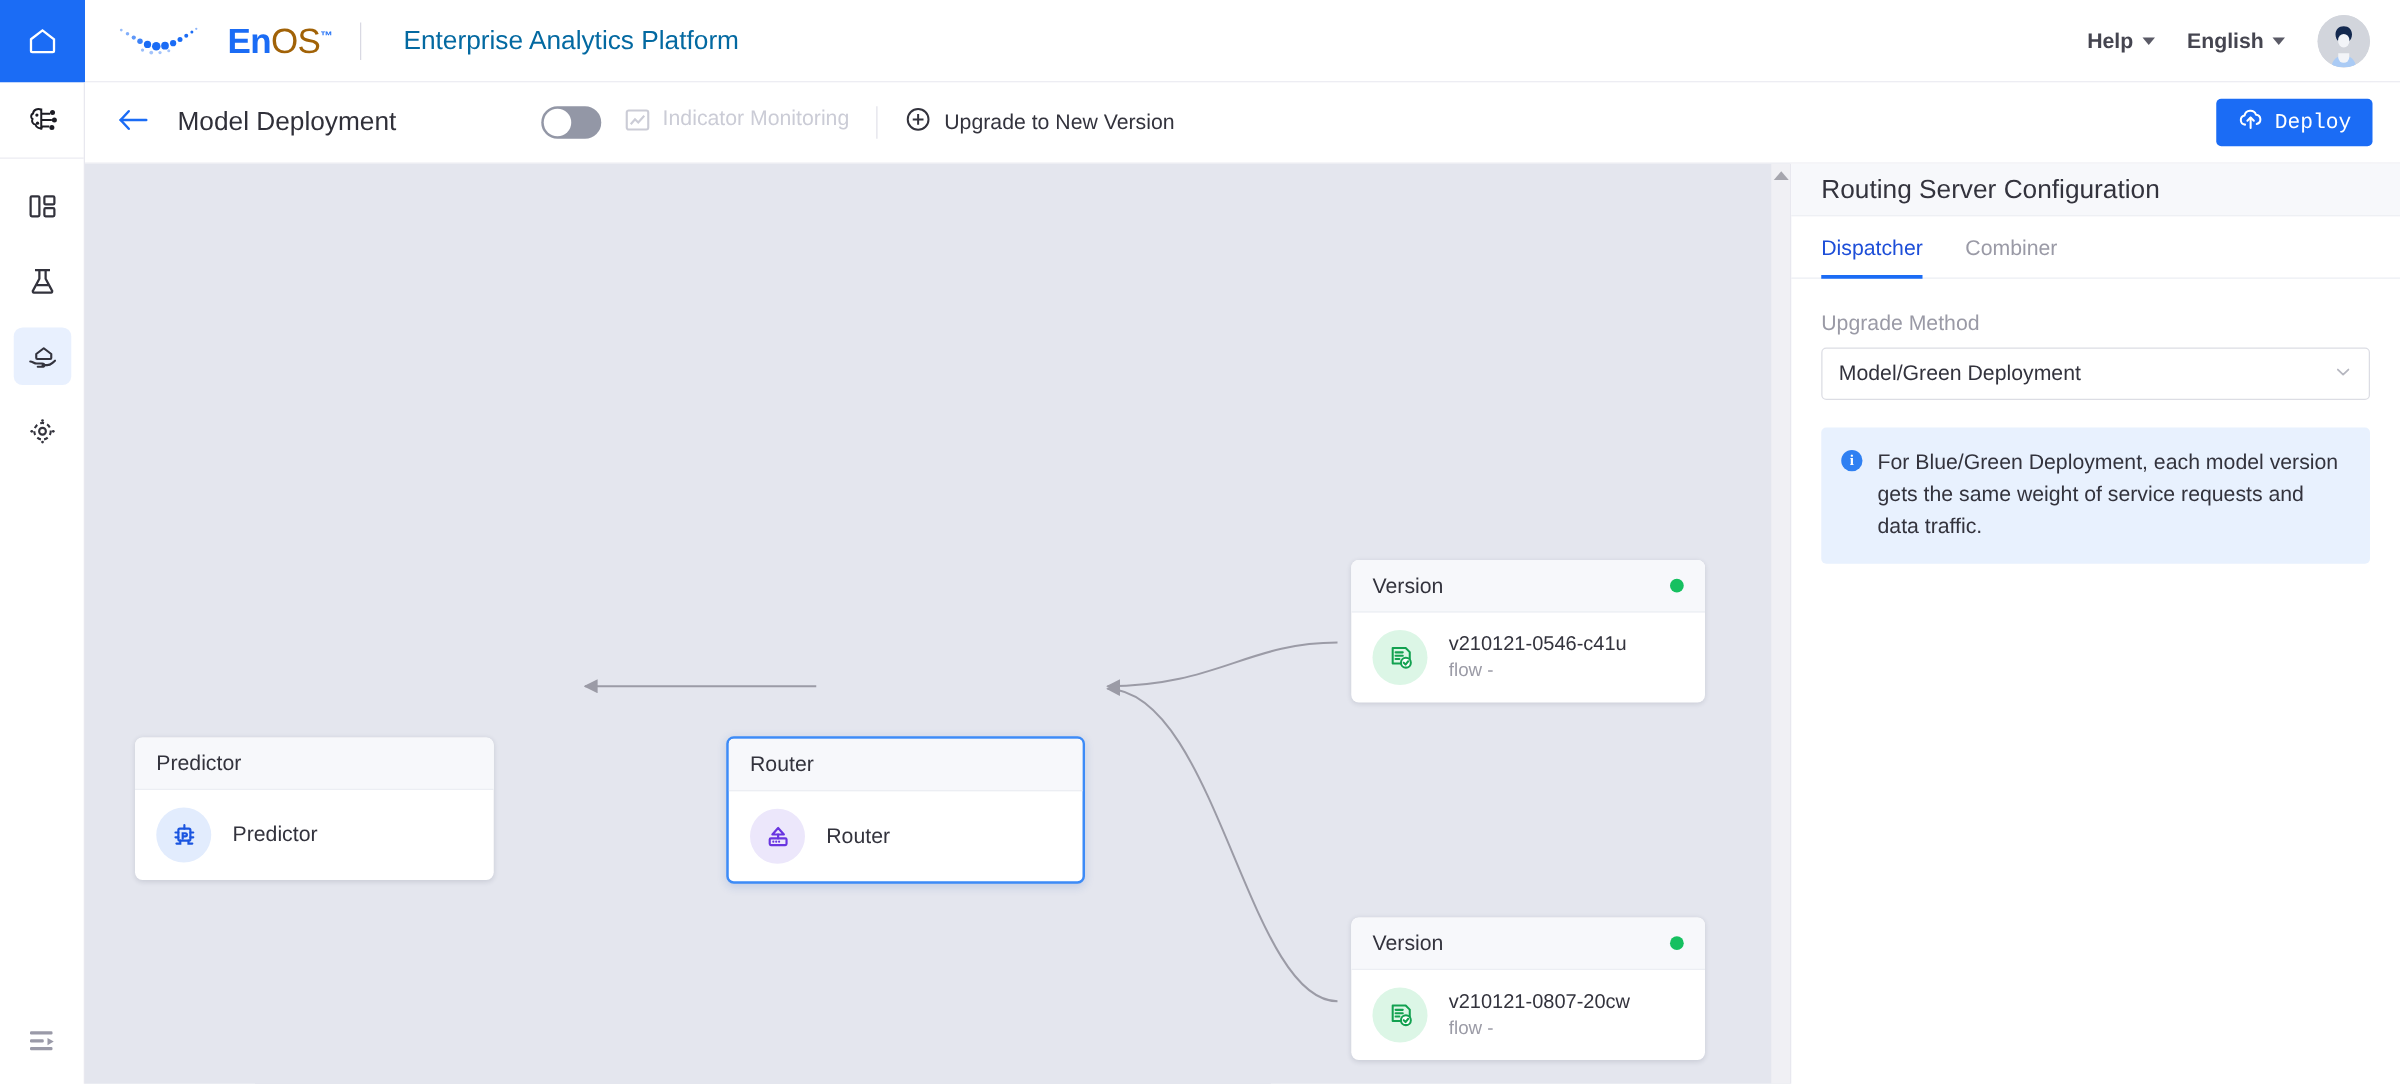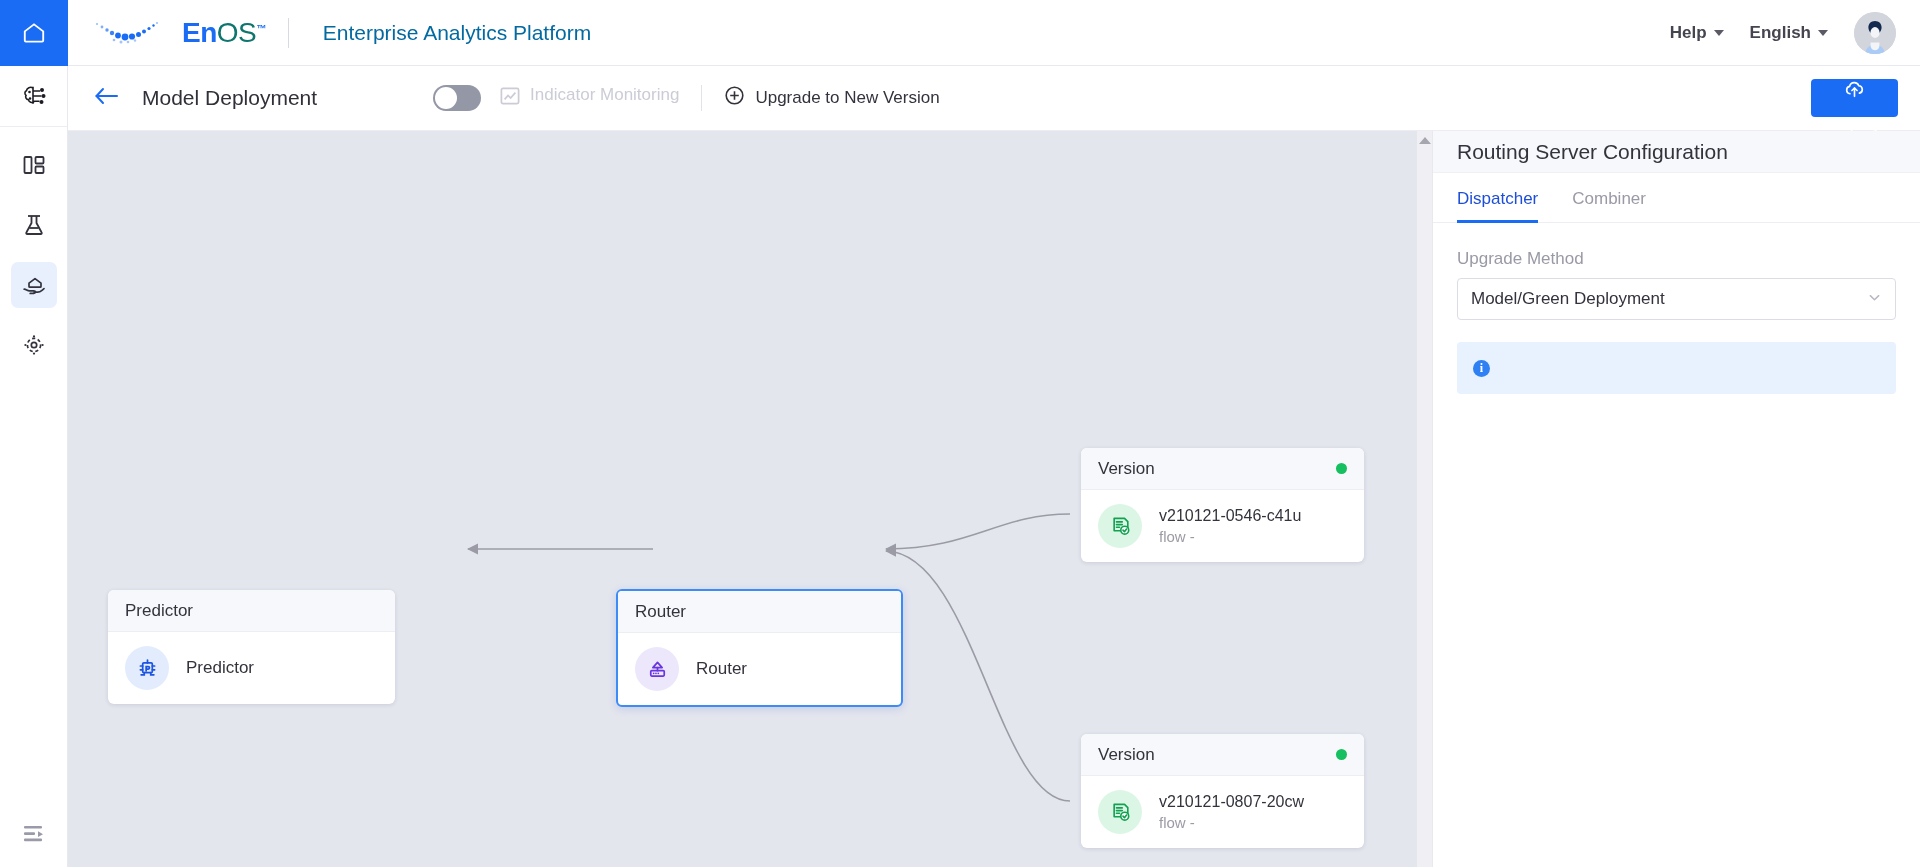--- a/index.html
+++ b/index.html
@@ -20,21 +20,21 @@
     display: flex; align-items: center; justify-content: center;
     flex: 0 0 68px; cursor: pointer;
   }
   .home-ico svg { display:block; }
   .brand {
     display: flex; align-items: center; gap: 14px;
     padding-left: 22px; height: 66px;
   }
   .logo-wrap { display:flex; align-items:center; gap:6px; }
   .enos-word { font-size: 28px; font-weight: 700; color:#1b6cf5; letter-spacing:-.5px; line-height:1;}
-  .enos-word .os { font-weight: 400; color:#0f766e; }
+  .enos-word .os { font-weight: 400; color:#a16207; }
   .tm { font-size: 10px; vertical-align: super; color:#1b6cf5;}
   .vsep { width:1px; height:30px; background:#d9d9e3; margin:0 20px 0 8px;}
   .app-title { font-size: 21px; color:#0369a1; font-weight: 400; }
   .topbar-right {
     margin-left:auto; display:flex; align-items:center; gap:26px; padding-right:24px;
   }
   .hdr-link { font-size:17px; color:#454550; cursor:pointer; display:flex; align-items:center; gap:7px;font-weight:bold;}
   .caret { width:0;height:0;border-left:5px solid transparent;border-right:5px solid transparent;border-top:6px solid #5a5a66;}
   .avatar {
     width:42px;height:42px;border-radius:50%;background:#d2d5dc;overflow:hidden;position:relative;cursor:pointer;
@@ -68,21 +68,21 @@
   .toggle {
     width:48px;height:26px;border-radius:13px;background:#9397a6;position:relative;cursor:pointer;flex:0 0 48px;
   }
   .toggle .knob { position:absolute;top:2px;left:2px;width:22px;height:22px;border-radius:50%;background:#fff; }
   .mon-label { display:flex;align-items:flex-start;gap:9px;color:#cbccd6;font-size:17px; cursor:default;}
   .tb-sep { width:1px;height:26px;background:#e2e2ea;margin:0 4px;}
   .upg { display:flex;align-items:center;gap:10px;color:#33333d;font-size:17px;cursor:pointer;}
   .deploy-btn {
     margin-left:auto; background:#1b6cf5; color:#fff; border:none; border-radius:4px;
     height:38px; padding:0 17px; font-size:17px; display:flex; align-items:center; gap:9px;
-    cursor:pointer; font-family:Liberation Sans, sans-serif;flex-direction:column;
+    cursor:pointer; font-family:Liberation Mono, monospace;
   }
 
   
   .canvas {
     position:absolute; top:131px; left:68px; width:1364px; height:736px;
     background:#e4e6ee; overflow:hidden;
   }
   .canvas-scroll {
     position:absolute; top:131px; left:1417px; width:15px; height:736px;
     background:#f0f0f4; display:flex; justify-content:center; padding-top:6px;
@@ -342,21 +342,21 @@
           <rect x="8" y="7.2" width="10" height="10" rx="1.2"></rect>
           <path d="M11.6 11h2.2a1.3 1.3 0 0 1 0 2.6h-2.2v-2.6zm0 2.6v2"></path>
           <path d="M13 4.2v3M5.6 10.4h2.4M18 10.4h2.4M5.6 14.4h2.4M18 14.4h2.4"></path>
           <path d="M9.6 17.2v2.4H6.4M16.4 17.2v2.4h3.2"></path>
         </svg>
       </span>
       <span class="node-name">Predictor</span>
     </div>
   </div>
 
-  <div class="node sel" style="left:548px; top:458px; width:287px;">
+  <div class="node sel" style="left:513px; top:458px; width:287px;">
     <div class="node-head">
       <span>Router</span>
     </div>
     <div class="node-body">
       <span class="node-ico ico-purple">
         <svg width="25" height="25" viewBox="0 0 26 26" fill="none" stroke="#6935e0" stroke-width="1.8" stroke-linejoin="round" stroke-linecap="round">
           <rect x="6" y="14.2" width="14" height="5.6" rx="1"></rect>
           <path d="M9 17h.01M11.4 17h.01M13.8 17h.01"></path>
           <path d="M13 5.6 8.2 11h9.6z"></path>
           <path d="M13 11v3.2"></path>
@@ -427,14 +427,15 @@
     <span>Model/Green Deployment</span>
     <span class="chev">
       <svg width="15" height="15" viewBox="0 0 16 16" fill="none" stroke="#b6b7c0" stroke-width="1.5" stroke-linecap="round" stroke-linejoin="round">
         <path d="M3.5 6 8 10.4 12.5 6"></path>
       </svg>
     </span>
   </div>
 
   <div class="infobox">
     <span class="i-ico">i</span>
+    <span class="i-txt">For Blue/Green Deployment, each model version gets the same weight of service requests and data traffic.</span>
   </div>
 </div>
 
 </body></html>

